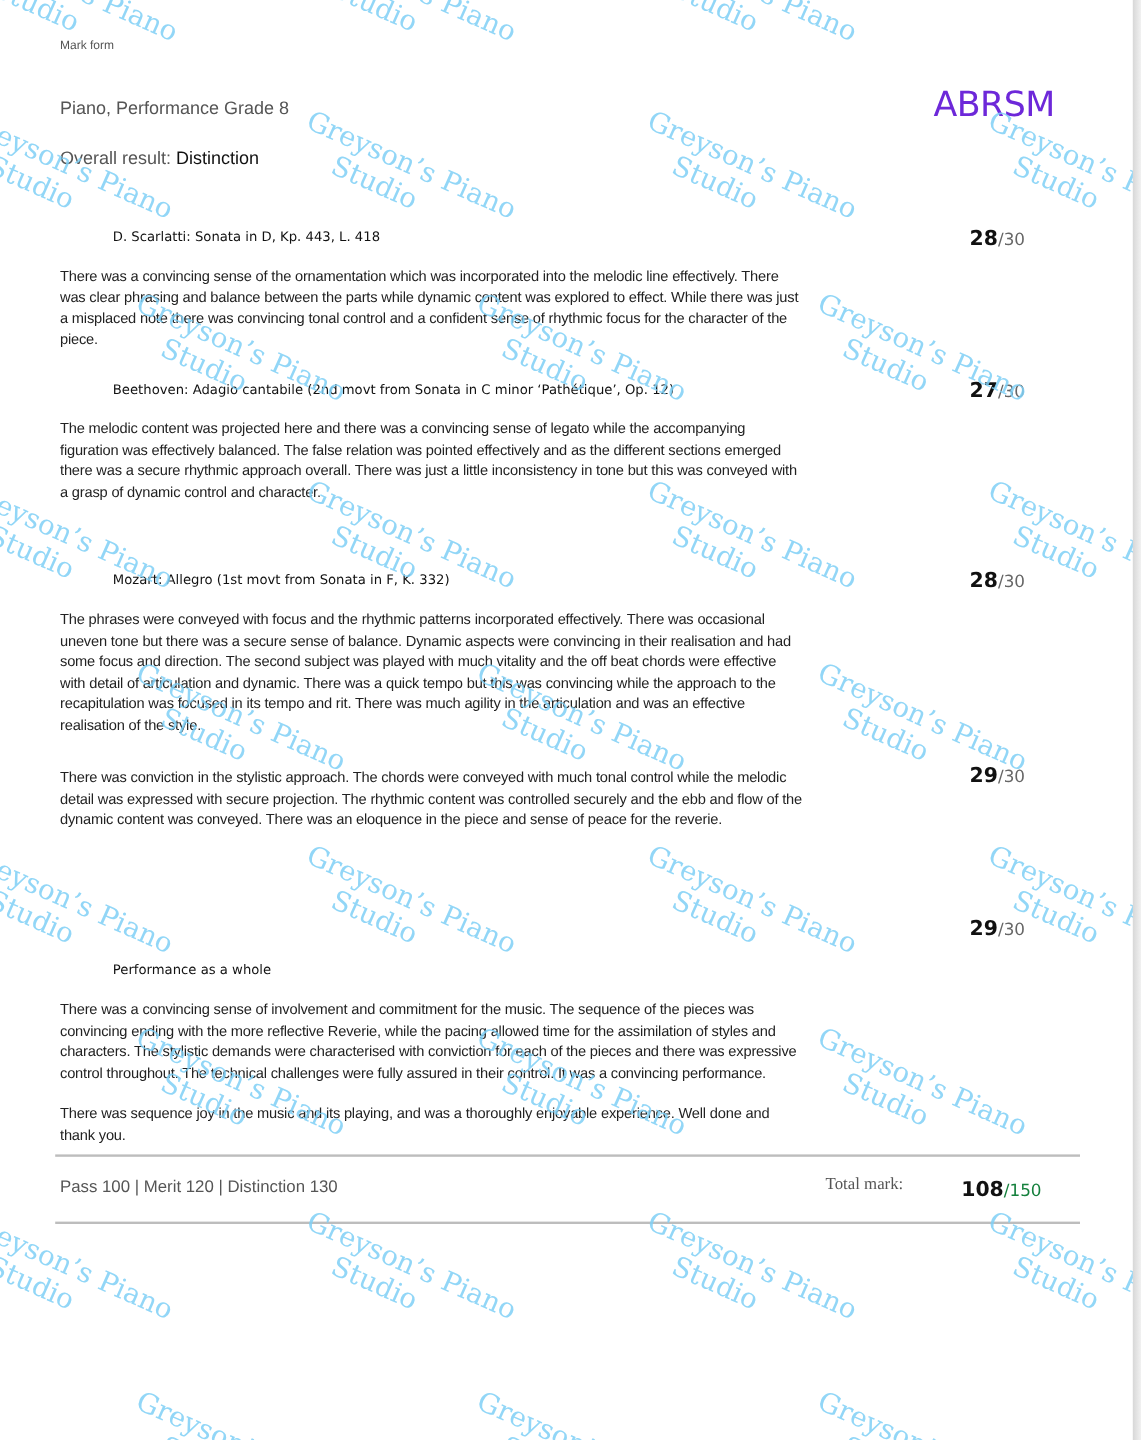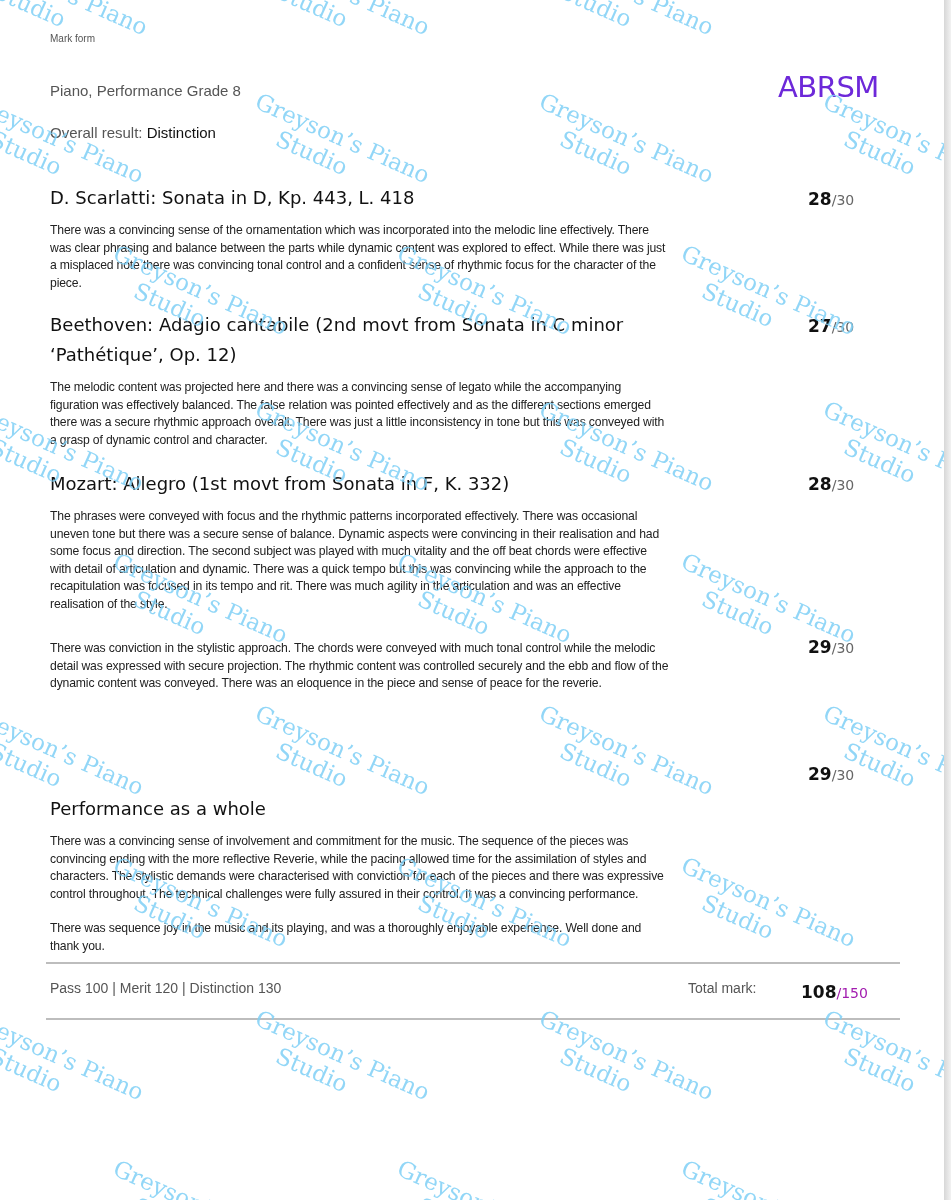--- a/index.html
+++ b/index.html
@@ -10,34 +10,34 @@
     .page { position: absolute; left: 0; top: 0; width: 944px; height: 1200px; background: #fff; }
     .edge { position: absolute; right: 0; top: 0; width: 7px; height: 1200px;
       background: linear-gradient(to right, #d7d7d7, #f2f2f2); }
     .mark-form { position: absolute; left: 50px; top: 33px; font-size: 10px; color: #555; }
     .subtitle { position: absolute; left: 50px; top: 82px; font-size: 15px; color: #555; }
     .overall { position: absolute; left: 50px; top: 124px; font-size: 15px; color: #555; }
     .overall b { color: #111; font-weight: normal; }
     .logo { position: absolute; left: 778px; top: 70px; font-size: 29px; color: #6d28d9;
       font-family: "DejaVu Sans", sans-serif; letter-spacing: -0.5px; }
     .section { position: absolute; left: 50px; width: 850px; }
-    .sec-title { font-family: "DejaVu Sans", sans-serif; font-size: 18px; color: #111;
-      font-weight: 500; line-height: 30px; width: 600px; }
+    .sec-title { font-family: "DejaVu Sans", sans-serif; font-size: 11px; color: #111;
+      font-weight: 500; line-height: 30px; width: 600px; margin-left: 44px; }
     .sec-body { font-family: "Liberation Sans", sans-serif; font-size: 12.2px; color: #222;
       line-height: 17.6px; width: 620px; margin-top: 9px; letter-spacing: -0.15px; }
     .sec-body p { margin: 0 0 17px 0; }
     .score { position: absolute; left: 758px; font-size: 17px; color: #111; font-family: "DejaVu Sans", sans-serif; }
     .score b { font-weight: bold; }
     .score .out { color: #666; font-size: 14px; font-weight: normal; }
     .rule { position: absolute; left: 46px; width: 854px; height: 2px; background: #bdbdbd; }
     .thresholds { position: absolute; left: 50px; top: 980px; font-size: 14px; color: #555; text-align: center; }
-    .total-label { position: absolute; left: 688px; top: 980px; font-size: 14px; color: #555; }
+    .total-label { position: absolute; left: 688px; top: 980px; font-size: 14px; color: #555; font-family: Liberation Serif, serif; }
     .total-score { position: absolute; left: 801px; top: 982px; font-size: 17px; color: #111; font-family: "DejaVu Sans", sans-serif; }
     .total-score b { font-weight: bold; }
-    .total-score .out { color: #a21caf; font-size: 14px; margin-top: 11px; }
+    .total-score .out { color: #15803d; font-size: 14px; margin-top: 11px; }
     .wm { position: absolute; color: #7fd0f6; font-family: "DejaVu Serif", serif; font-size: 23px;
       line-height: 26px; transform: rotate(24deg); transform-origin: left top; white-space: nowrap;
       pointer-events: none; opacity: 0.85; }
     .wm span { display: block; }
     .wm .l2 { padding-left: 34px; }
   </style>
 </head>
 <body>
 
 <div class="page">

